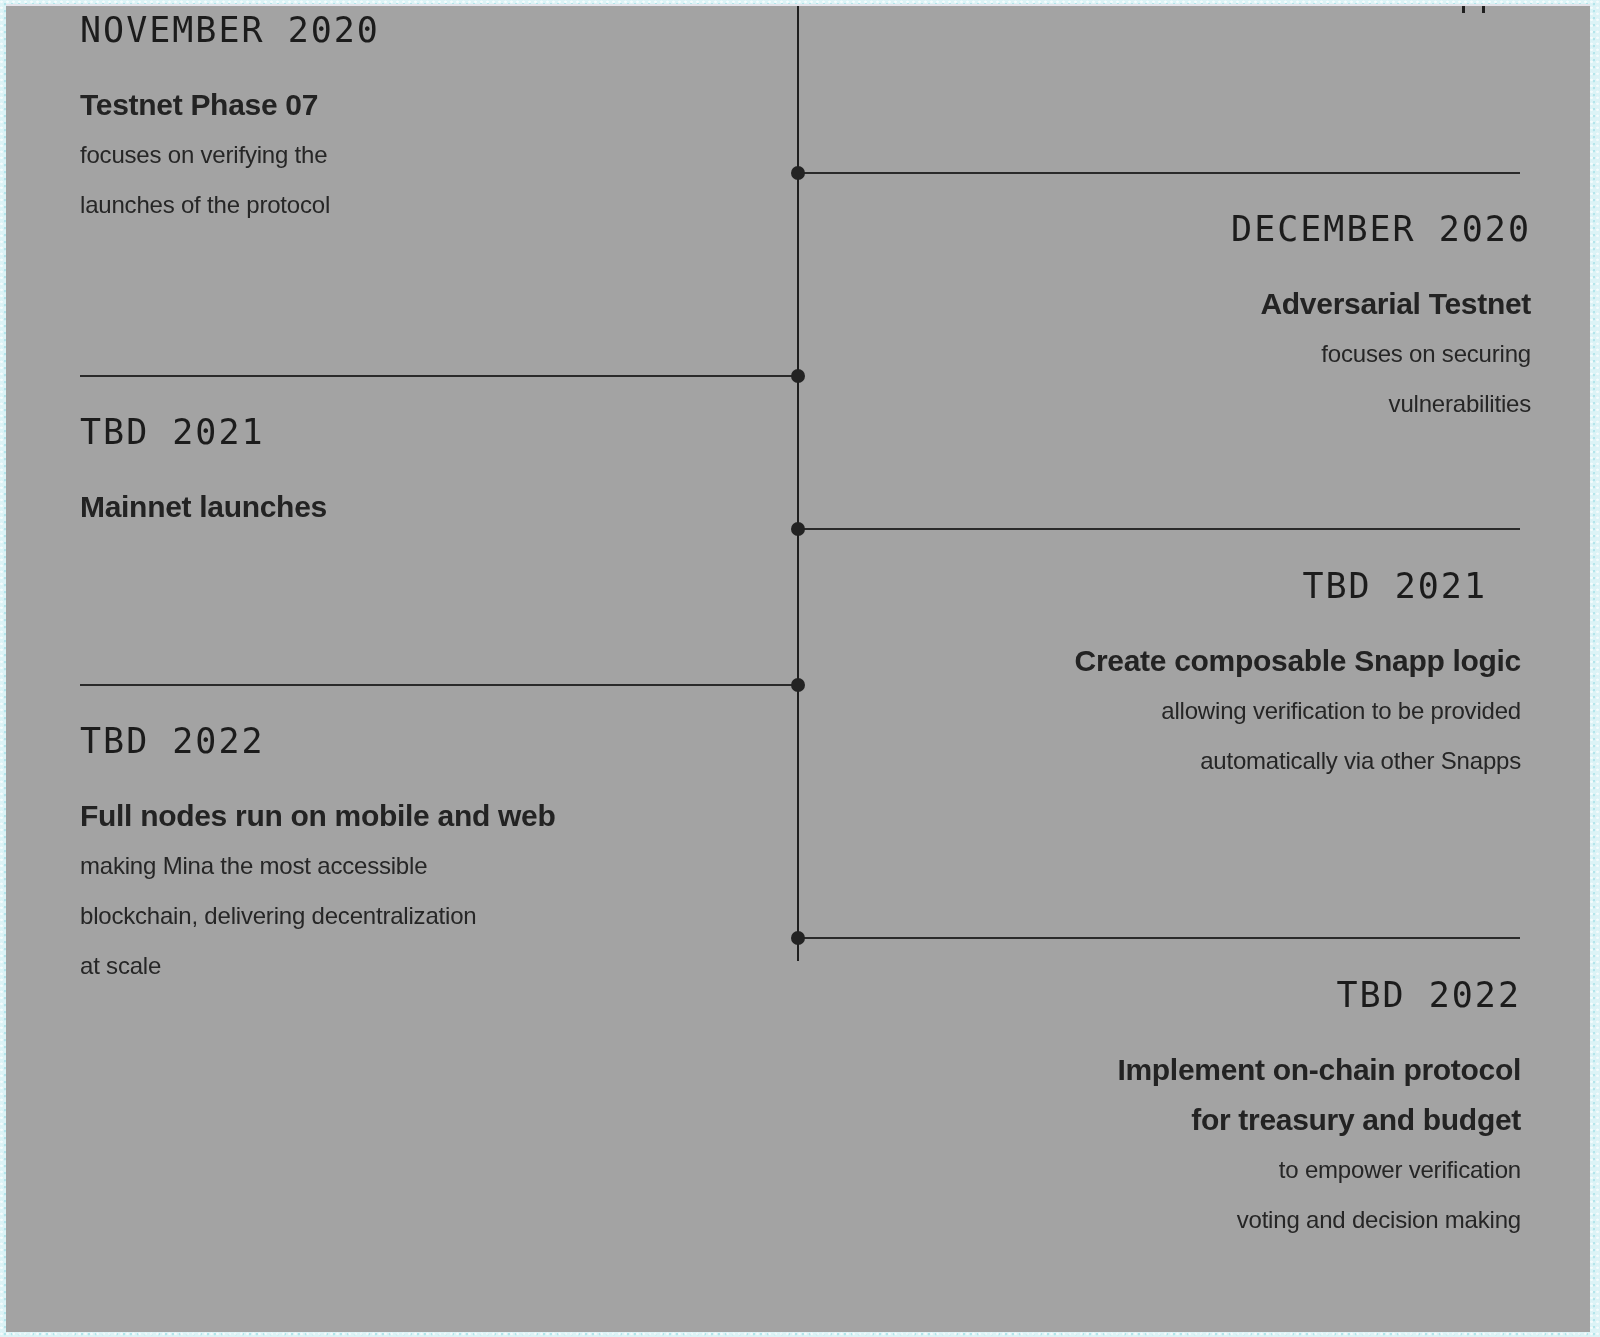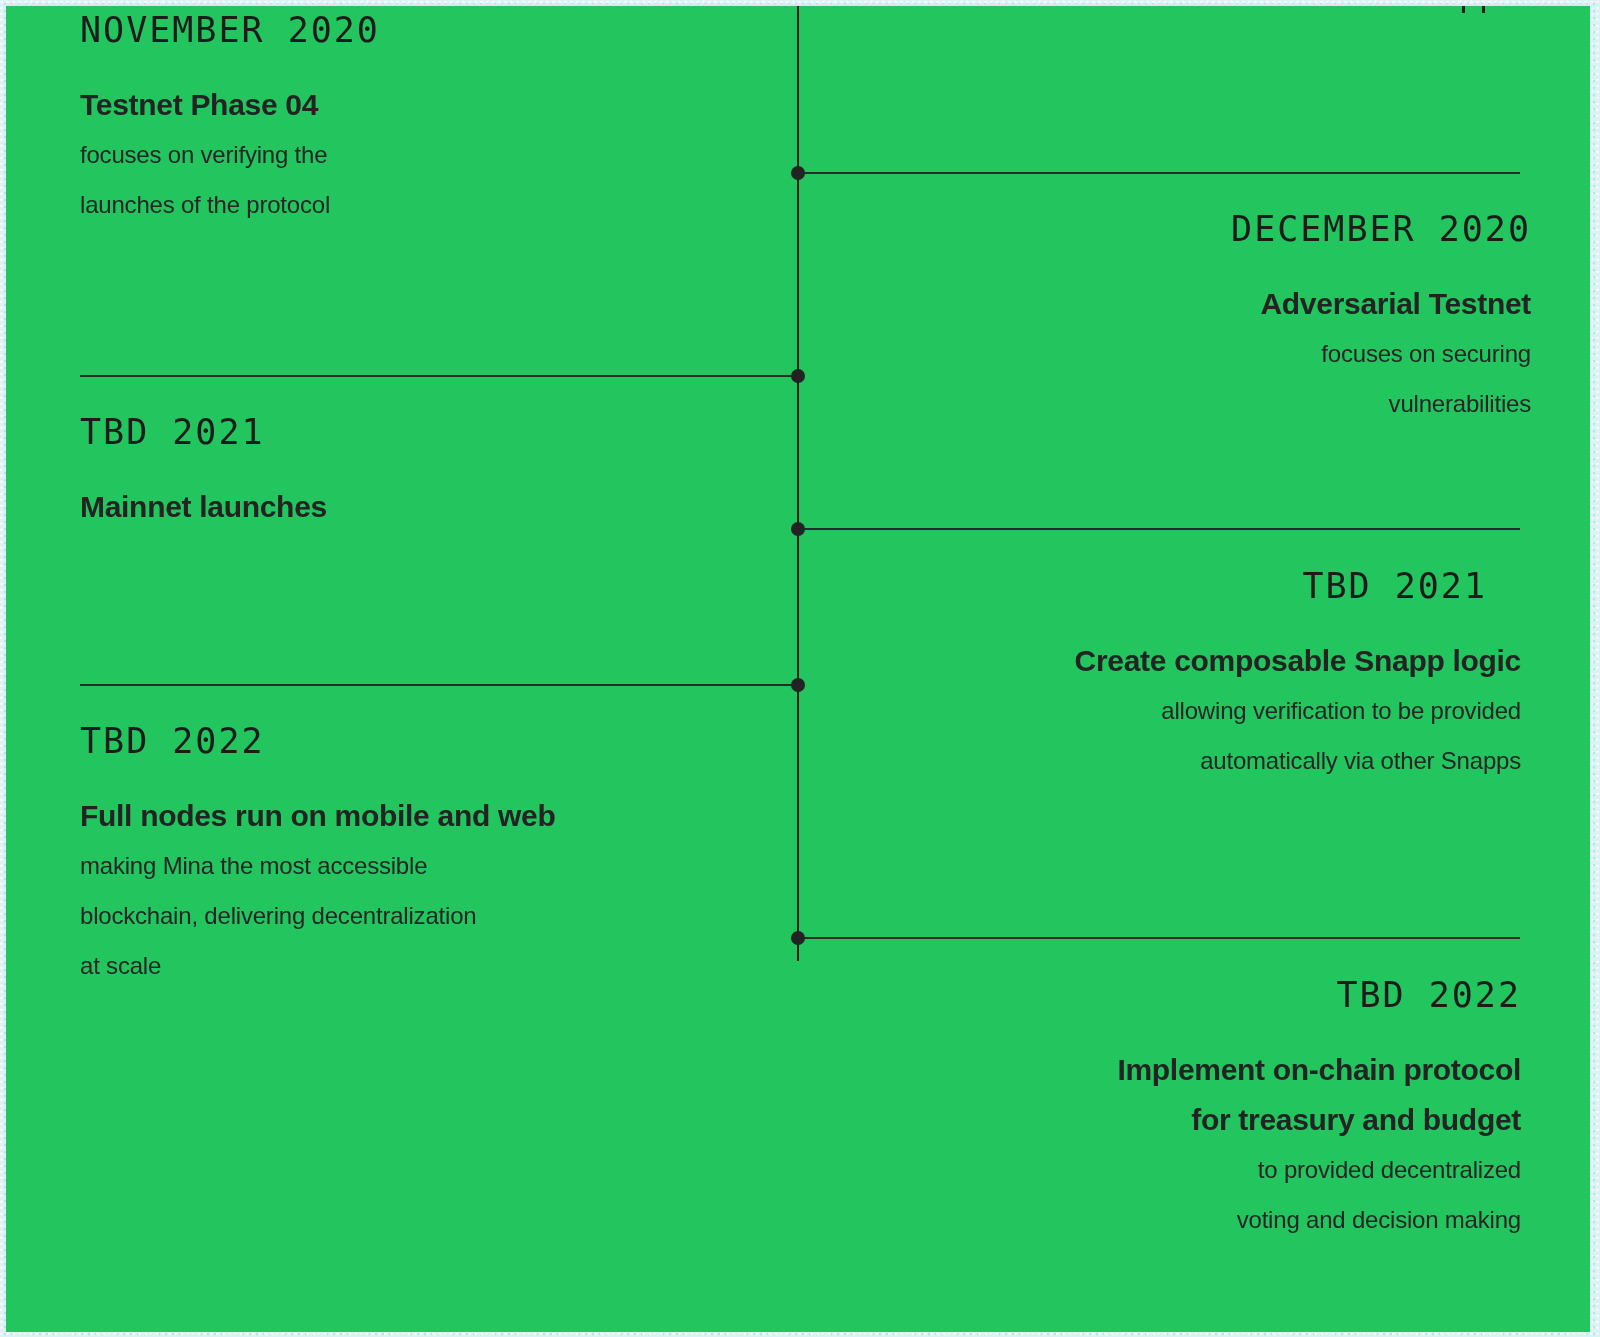--- a/index.html
+++ b/index.html
@@ -8,21 +8,21 @@
     background: #dcf3f6;
     background-image:
       radial-gradient(circle at 25% 30%, rgba(255,255,255,0.7) 1px, transparent 1.5px),
       radial-gradient(circle at 70% 60%, rgba(170,225,232,0.8) 1px, transparent 1.5px);
     background-size: 6px 6px, 7px 7px;
     font-family: "Liberation Sans", sans-serif;
     color: #1f1f1f;
   }
   .card {
     position: absolute; left: 6px; top: 4px; width: 1584px; height: 1328px;
-    background: #22c55e;
+    background: #a3a3a3;
     border-top: 2px solid #e3e3ea;
     box-sizing: border-box;
   }
   .vline {
     position: absolute; left: 791px; top: 0; width: 2px; height: 955px;
     background: #1f1f1f;
   }
   .hline {
     position: absolute; height: 2px; background: #2a2a2a;
   }
@@ -70,21 +70,21 @@
   <div class="dot" style="left:785px; top:516px;"></div>
 
   <div class="hline" style="left:74px; width:718px; top:678px;"></div>
   <div class="dot" style="left:785px; top:672px;"></div>
 
   <div class="hline" style="left:792px; width:722px; top:931px;"></div>
   <div class="dot" style="left:785px; top:925px;"></div>
 
   <div class="entry left" style="left:74px; top:4px;">
     <div class="date">NOVEMBER 2020</div>
-    <div class="title">Testnet Phase 04</div>
+    <div class="title">Testnet Phase 07</div>
     <div class="desc">focuses on verifying the</div>
     <div class="desc">launches of the protocol</div>
   </div>
 
   <div class="entry right" style="right:59px; top:203px;">
     <div class="date">DECEMBER 2020</div>
     <div class="title">Adversarial Testnet</div>
     <div class="desc">focuses on securing</div>
     <div class="desc">vulnerabilities</div>
   </div>
@@ -106,17 +106,17 @@
     <div class="title">Full nodes run on mobile and web</div>
     <div class="desc">making Mina the most accessible</div>
     <div class="desc">blockchain, delivering decentralization</div>
     <div class="desc">at scale</div>
   </div>
 
   <div class="entry right" style="right:69px; top:969px;">
     <div class="date">TBD 2022</div>
     <div class="title">Implement on-chain protocol</div>
     <div class="title">for treasury and budget</div>
-    <div class="desc">to provided decentralized</div>
+    <div class="desc">to empower verification</div>
     <div class="desc">voting and decision making</div>
   </div>
 
 </div>
 
 </body></html>

